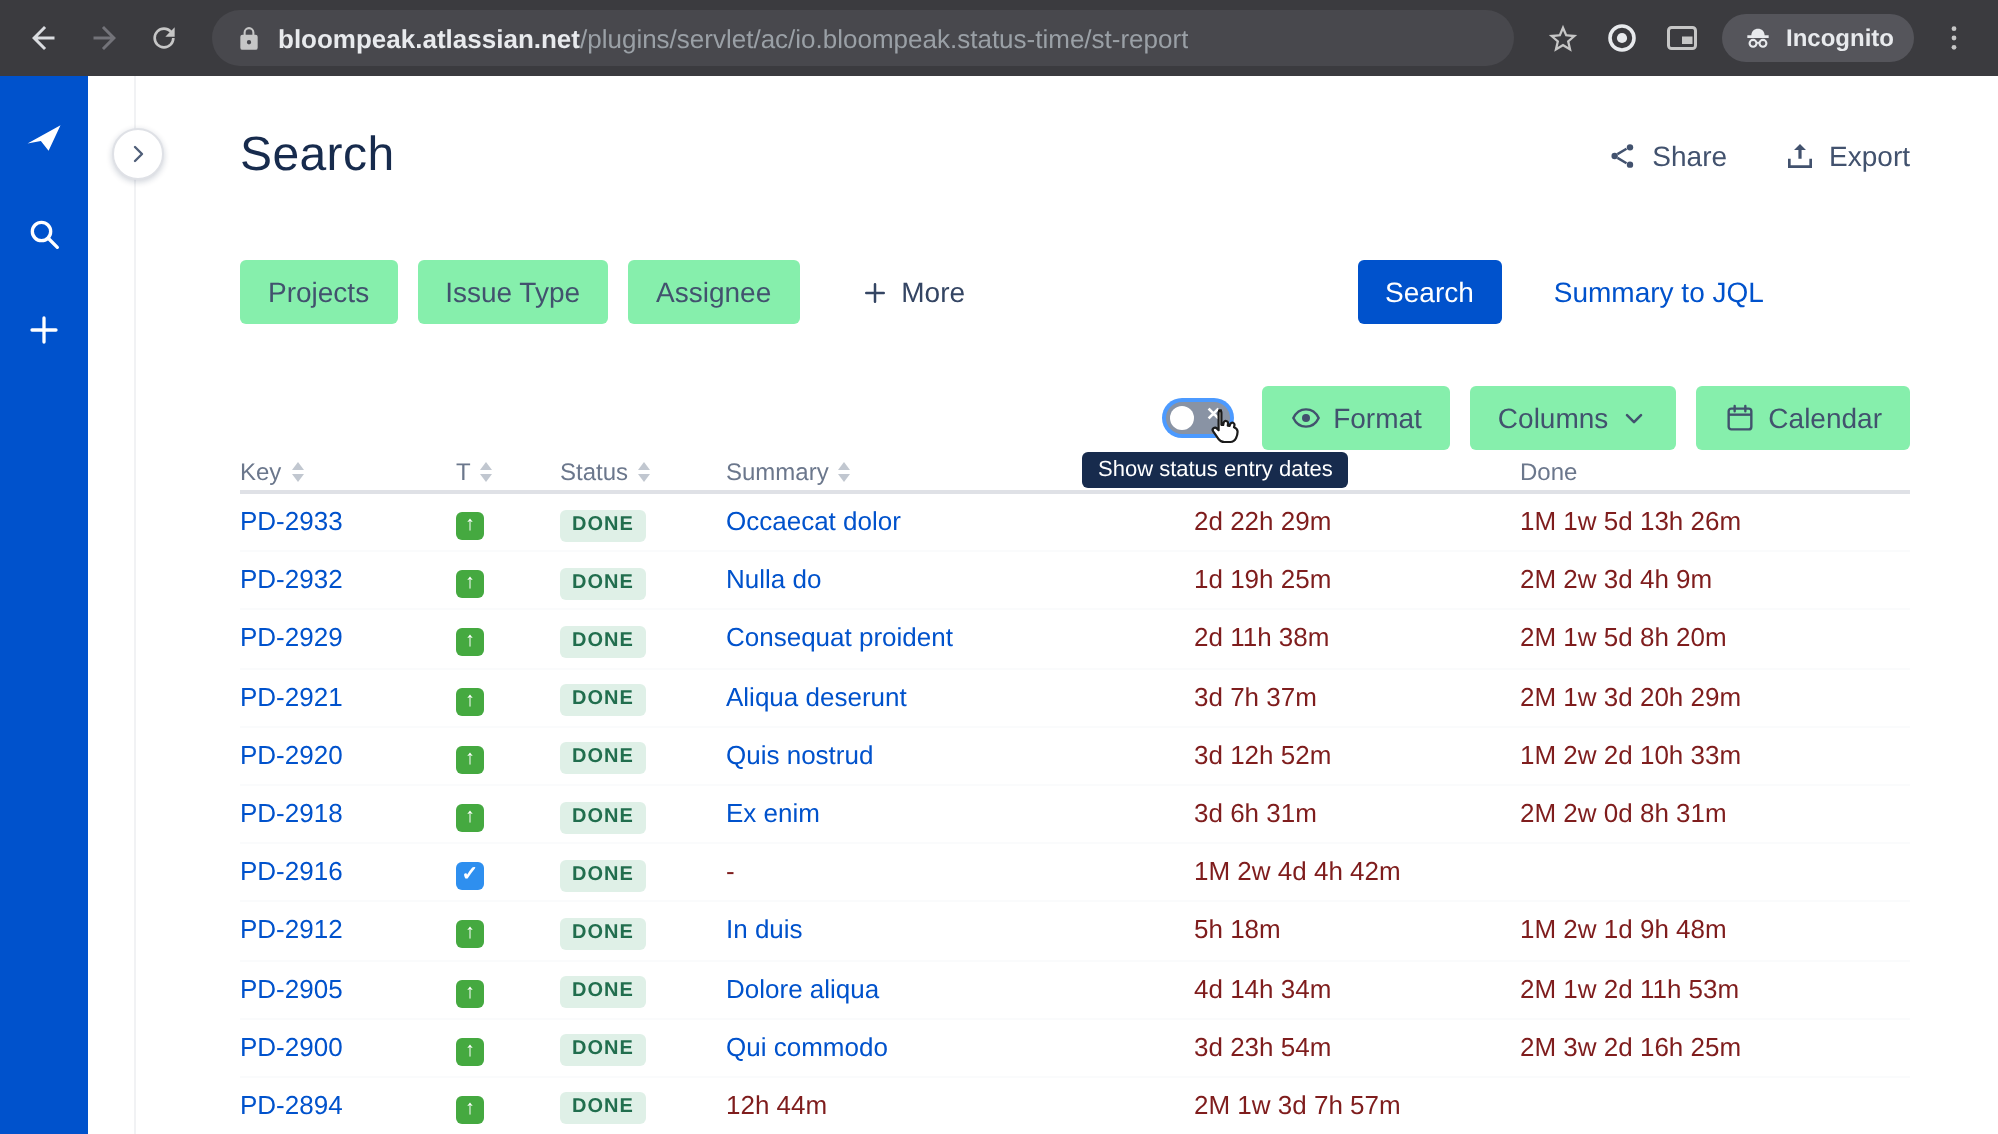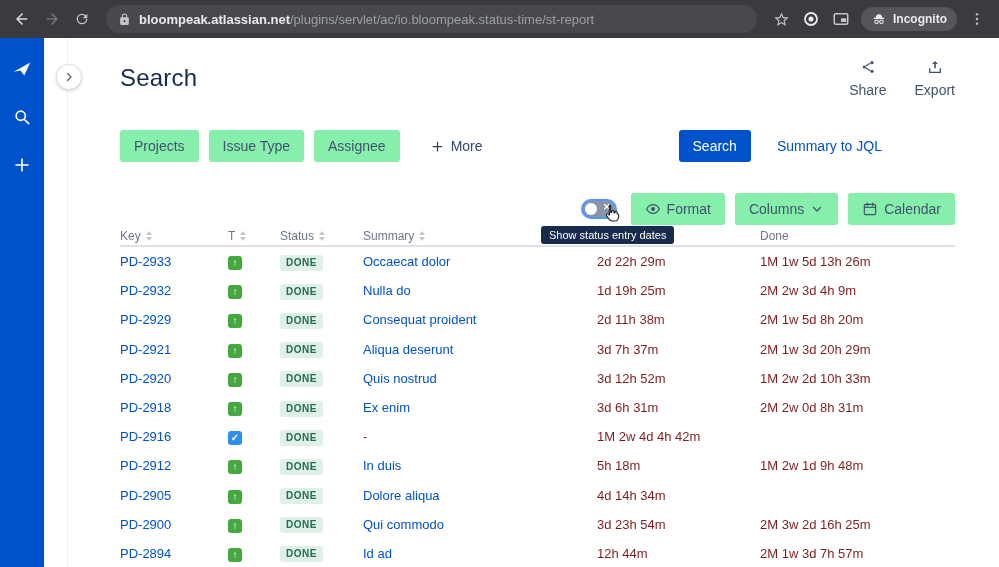--- a/index.html
+++ b/index.html
@@ -30,21 +30,21 @@
   .expand-btn{position:absolute;left:12px;top:26px;width:24px;height:24px;border-radius:50%;
     background:#fff;border:1px solid #DFE1E6;box-shadow:0 1px 3px rgba(9,30,66,.2);
     display:flex;align-items:center;justify-content:center;color:#505F79;cursor:pointer;z-index:5;}
 
   .main{position:absolute;inset:0;padding:24px 44px 12px 76px;overflow:hidden;}
 
   
   .page-head{display:flex;align-items:center;justify-content:space-between;height:32px;}
   .page-title{font-size:24px;font-weight:500;color:#172B4D;letter-spacing:.2px;}
   .head-actions{display:flex;align-items:center;gap:28px;}
-  .head-action{display:flex;align-items:center;gap:7px;color:#42526E;font-size:14px;cursor:pointer;flex-direction:column;}
+  .head-action{display:flex;align-items:center;gap:7px;color:#42526E;font-size:14px;cursor:pointer;}
 
   
   .filter-row{margin-top:36px;display:flex;align-items:center;gap:10px;}
   .btn{height:32px;display:inline-flex;align-items:center;gap:6px;background:#86efac;
     border:none;border-radius:3px;padding:0 14px;font-size:14px;color:#42526E;
     font-family:"Liberation Sans",sans-serif;cursor:pointer;white-space:nowrap;}
   .btn-ghost{background:transparent;margin-left:6px;color:#344563;}
   .btn-primary{background:#0052CC;color:#fff;margin-left:172px;font-weight:500;}
   .link{color:#0052CC;font-size:14px;margin-left:16px;text-decoration:none;cursor:pointer;white-space:nowrap;}
 
@@ -350,36 +350,36 @@
     <div><span class="tval">5h 18m</span></div>
     <div><span class="tval">1M 2w 1d 9h 48m</span></div>
   </div>
 
   <div class="trow grid-cols">
     <div><a class="key-link">PD-2905</a></div>
     <div><span class="type-icon improvement"></span></div>
     <div><span class="lozenge">DONE</span></div>
     <div><a class="sum-link">Dolore aliqua</a></div>
     <div><span class="tval">4d 14h 34m</span></div>
+    <div><span class="tval">2M 1w 2d 11h 53m</span></div>
   </div>
 
   <div class="trow grid-cols">
     <div><a class="key-link">PD-2900</a></div>
     <div><span class="type-icon improvement"></span></div>
     <div><span class="lozenge">DONE</span></div>
     <div><a class="sum-link">Qui commodo</a></div>
     <div><span class="tval">3d 23h 54m</span></div>
     <div><span class="tval">2M 3w 2d 16h 25m</span></div>
   </div>
 
   <div class="trow grid-cols">
     <div><a class="key-link">PD-2894</a></div>
     <div><span class="type-icon improvement"></span></div>
     <div><span class="lozenge">DONE</span></div>
-    <div><a class="sum-link">Id ad</a></div>
     <div><span class="tval">12h 44m</span></div>
     <div><span class="tval">2M 1w 3d 7h 57m</span></div>
   </div>
 
 </div>
 
       <div class="tooltip">Show status entry dates</div>
 
       <div class="cursor">
         <svg width="17" height="19" viewBox="0 0 17 19">

